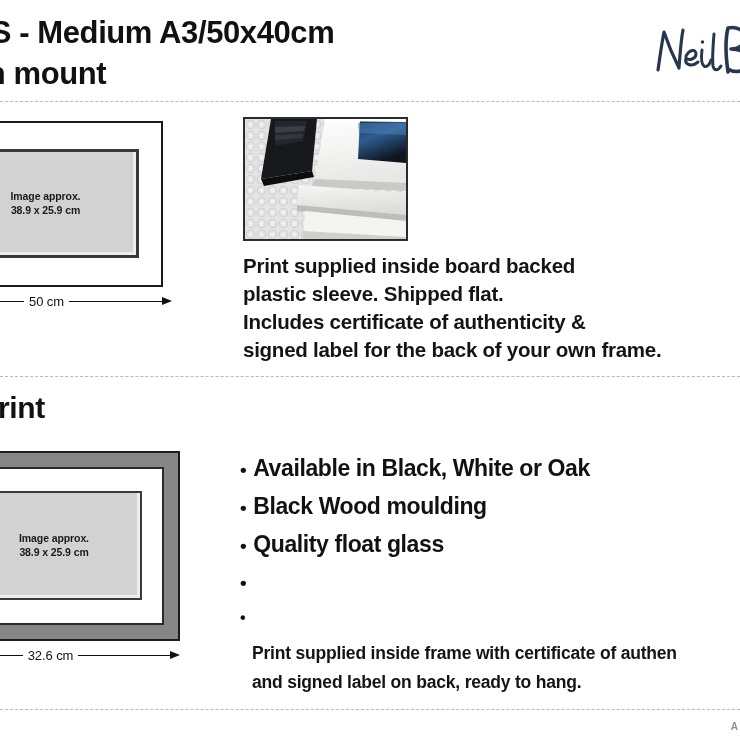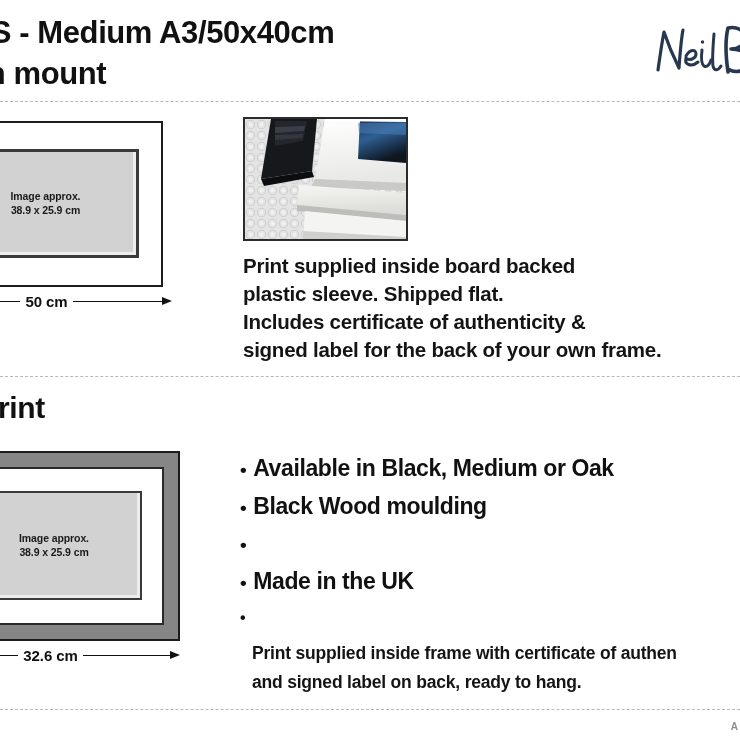--- a/index.html
+++ b/index.html
@@ -135,22 +135,22 @@
     display: flex;
     align-items: center;
   }
   .dim .bar {
     flex: 1 1 auto;
     height: 0;
     border-top: 1.6px solid #111111;
   }
   .dim .dim-text {
     flex: 0 0 auto;
-    font-size: 15px;
-    font-weight: 700;
+    font-size: 13px;
+    font-weight: 400;
     color: #111111;
     padding: 0 5px;
     letter-spacing: -0.1px;
     white-space: nowrap;
   }
   .dim .head {
     flex: 0 0 auto;
     width: 0;
     height: 0;
     border-top: 4.5px solid transparent;
@@ -340,32 +340,32 @@
 <div class="dim" style="left:-70px; top:648px; width:250px;">
   <div class="bar"></div>
   <div class="dim-text">32.6 cm</div>
   <div class="bar"></div>
   <div class="head"></div>
 </div>
 
 <ul class="bullet-list">
   <li>
     <span class="dot">•</span>
-    <span>Available in Black, Medium or Oak</span>
+    <span>Available in Black, White or Oak</span>
   </li>
   <li>
     <span class="dot">•</span>
     <span>Black Wood moulding</span>
   </li>
   <li>
     <span class="dot">•</span>
+    <span>Quality float glass</span>
   </li>
   <li>
     <span class="dot">•</span>
-    <span>Made in the UK</span>
   </li>
   <li class="small">
     <span class="dot">•</span>
   </li>
 </ul>
 
 <div class="footnote">Print supplied inside frame with certificate of authen
 and signed label on back, ready to hang.</div>
 
 <div class="dashed-rule" style="top:709px;"></div>

